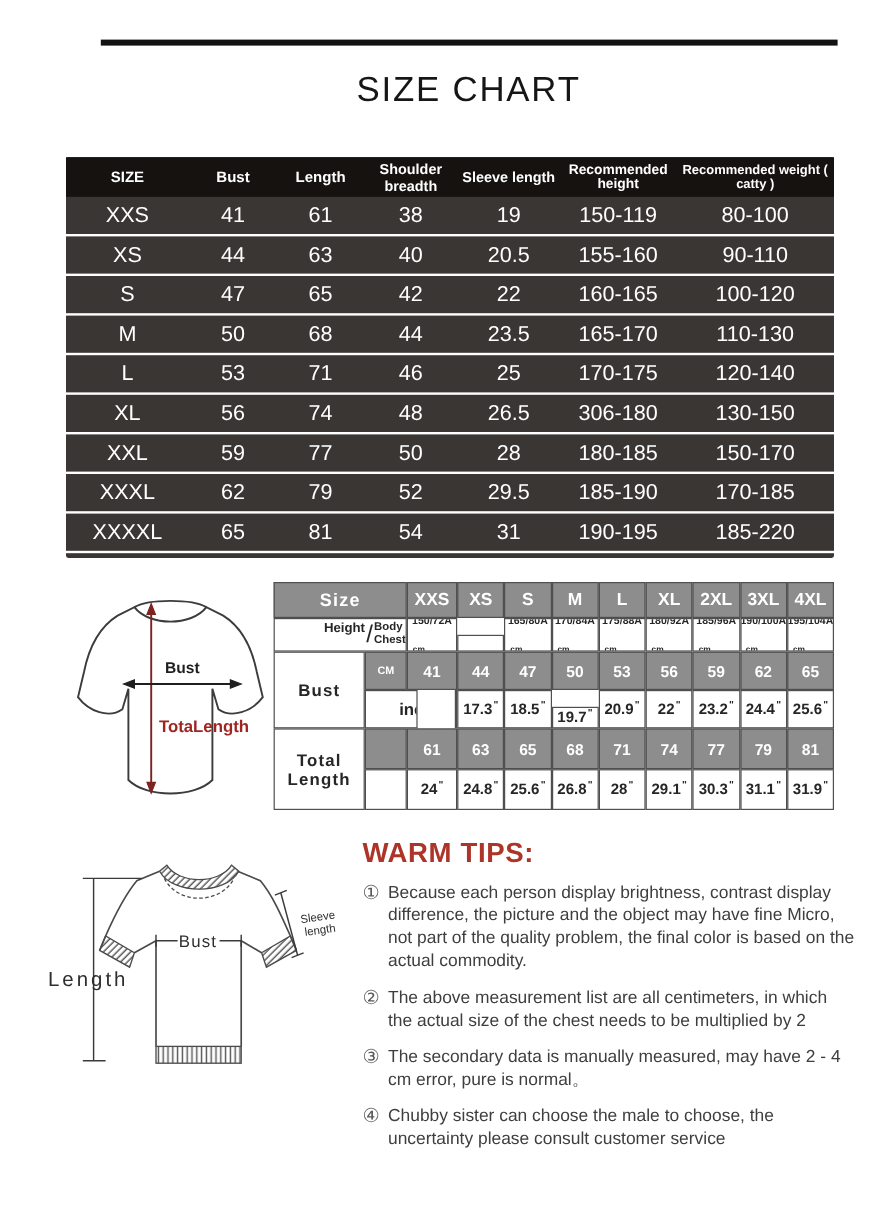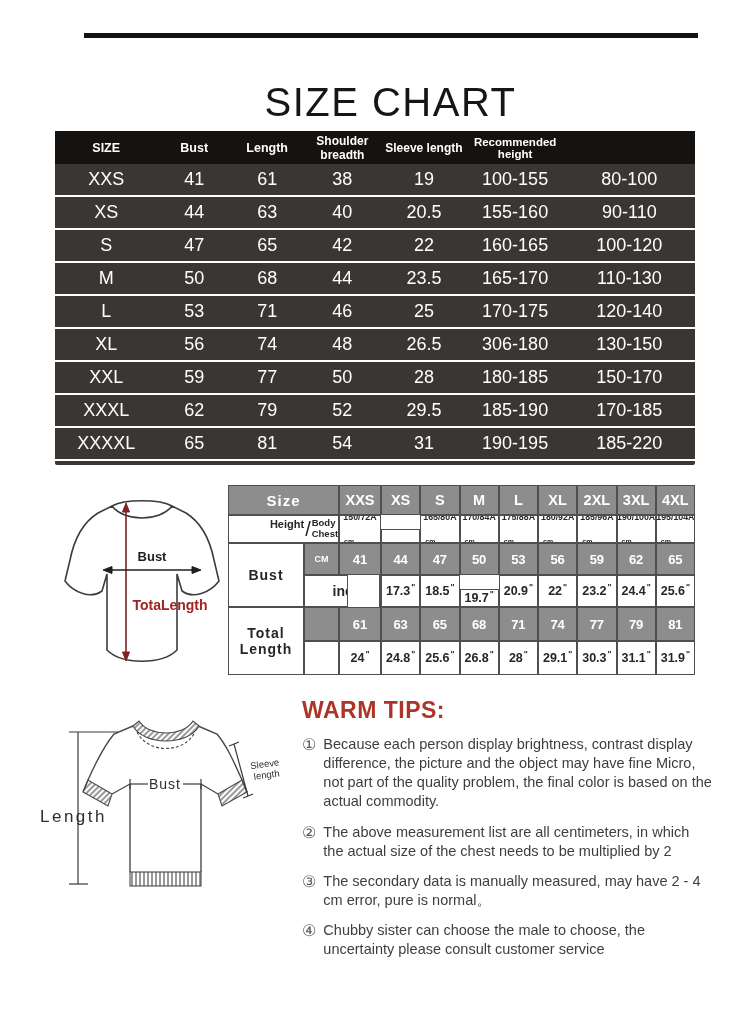--- a/index.html
+++ b/index.html
@@ -3,21 +3,21 @@
 <meta charset="utf-8">
 <style>
   html,body{margin:0;padding:0;background:#fff;}
   .page{position:relative;width:741px;height:1024px;background:#ffffff;overflow:hidden;
         font-family:"Liberation Sans", sans-serif;color:#222;}
 
   
   .top-rule{position:absolute;left:84px;top:33px;width:614px;height:5px;background:#121212;}
 
   
-  .title{position:absolute;left:0;right:0;top:80px;text-align:center;font-size:40px;
+  .title{position:absolute;left:0;right:0;top:59px;text-align:center;font-size:29px;
          letter-spacing:1.5px;color:#161616;font-weight:400;margin-left:40px;}
 
   
   .size-table{position:absolute;left:55px;top:131px;width:640px;height:334px;
               background:#3a3633;display:flex;flex-direction:column;border-radius:2px;}
   .t1-header{height:33px;background:#15120f;display:flex;align-items:center;flex:0 0 auto;}
   .t1-body{flex:1;display:flex;flex-direction:column;padding-bottom:4px;}
   .t1row{flex:1;display:flex;align-items:center;border-bottom:2px solid #ffffff;}
   .t1c{text-align:center;color:#fff;font-size:18px;}
   .t1h{font-weight:bold;font-size:12.5px;}
@@ -72,29 +72,30 @@
   <div class="title">SIZE CHART</div>
 
   <div class="size-table">
     <div class="t1-header">
         <div class="t1c t1h t1c0">SIZE</div>
         <div class="t1c t1h t1c1">Bust</div>
         <div class="t1c t1h t1c2">Length</div>
         <div class="t1c t1h t1c3">Shoulder breadth</div>
         <div class="t1c t1h t1c4">Sleeve length</div>
         <div class="t1c t1h t1c5">Recommended height</div>
+        <div class="t1c t1h t1c6">Recommended weight ( catty )</div>
       </div>
     <div class="t1-body">
         <div class="t1row">
           <div class="t1c t1c0">XXS</div>
           <div class="t1c t1c1">41</div>
           <div class="t1c t1c2">61</div>
           <div class="t1c t1c3">38</div>
           <div class="t1c t1c4">19</div>
-          <div class="t1c t1c5">100-155</div>
+          <div class="t1c t1c5">150-119</div>
           <div class="t1c t1c6">80-100</div>
         </div>
         <div class="t1row">
           <div class="t1c t1c0">XS</div>
           <div class="t1c t1c1">44</div>
           <div class="t1c t1c2">63</div>
           <div class="t1c t1c3">40</div>
           <div class="t1c t1c4">20.5</div>
           <div class="t1c t1c5">155-160</div>
           <div class="t1c t1c6">90-110</div>

